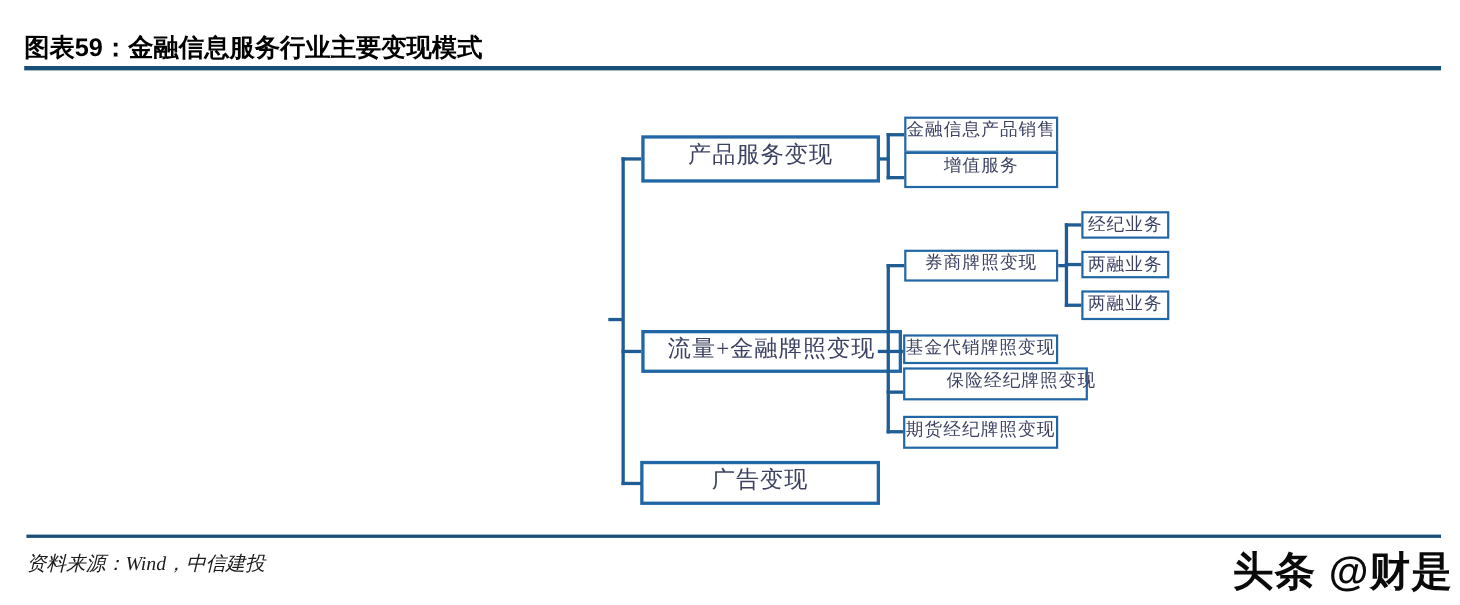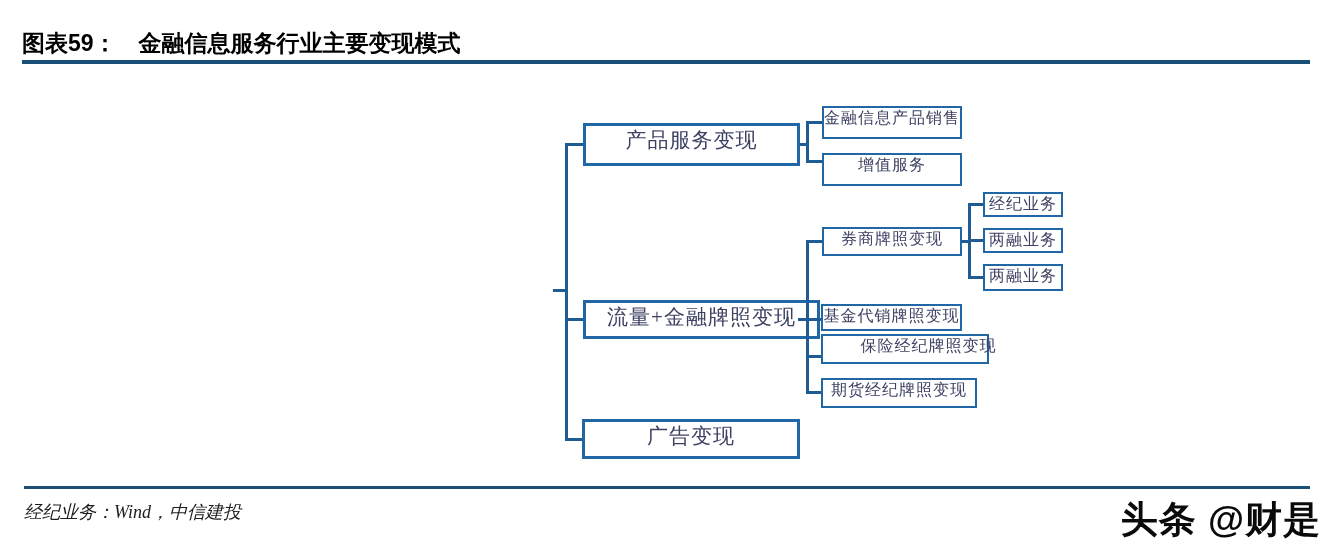--- a/index.html
+++ b/index.html
@@ -17,21 +17,20 @@
     height: 550px;
     background: #ffffff;
   }
   
   .header-row {
     position: absolute;
     left: 22px;
     top: 28px;
     display: flex;
     align-items: baseline;
-    gap: 22px;
     font-family: "Liberation Sans", "DejaVu Sans", sans-serif;
     font-weight: bold;
     font-size: 23px;
     color: #000000;
     white-space: nowrap;
   }
   .rule {
     position: absolute;
     background: #1a5078;
   }
@@ -99,34 +98,34 @@
   <div class="node node-branch" style="left:583px; top:300px; width:237px; height:39px;">
     <span>流量+金融牌照变现</span>
   </div>
   <div class="node node-branch" style="left:582px; top:419px; width:218px; height:40px;">
     <span>广告变现</span>
   </div>
 
   <div class="node node-leaf" style="left:822px; top:106px; width:140px; height:33px;">
     <span>金融信息产品销售</span>
   </div>
-  <div class="node node-leaf" style="left:822px; top:153px; width:140px; height:33px;">
+  <div class="node node-leaf" style="left:822px; top:138px; width:140px; height:33px;">
     <span>增值服务</span>
   </div>
 
   <div class="node node-leaf" style="left:822px; top:227px; width:140px; height:29px;">
     <span>券商牌照变现</span>
   </div>
   <div class="node node-leaf" style="left:821px; top:304px; width:141px; height:27px;">
     <span>基金代销牌照变现</span>
   </div>
   <div class="node node-leaf" style="left:821px; top:334px; width:168px; height:30px;padding-left:47px;">
     <span>保险经纪牌照变现</span>
   </div>
-  <div class="node node-leaf" style="left:821px; top:378px; width:156px; height:30px;">
+  <div class="node node-leaf" style="left:821px; top:378px; width:141px; height:30px;">
     <span>期货经纪牌照变现</span>
   </div>
 
   <div class="node node-small" style="left:983px; top:192px; width:80px; height:25px;">
     <span>经纪业务</span>
   </div>
   <div class="node node-small" style="left:983px; top:228px; width:80px; height:25px;">
     <span>两融业务</span>
   </div>
   <div class="node node-small" style="left:983px; top:264px; width:80px; height:27px;">
@@ -151,16 +150,16 @@
   <div class="cline" style="left:806px; top:355px; width:15px; height:3px;"></div>
   <div class="cline" style="left:806px; top:391px; width:15px; height:3px;"></div>
 
   <div class="cline" style="left:962px; top:240px; width:8px; height:3px;"></div>
   <div class="cline" style="left:968px; top:203px; width:3px; height:76px;"></div>
   <div class="cline" style="left:968px; top:203px; width:15px; height:3px;"></div>
   <div class="cline" style="left:968px; top:239px; width:15px; height:3px;"></div>
   <div class="cline" style="left:968px; top:276px; width:15px; height:3px;"></div>
 
   <div class="rule" style="left:24px; top:486px; width:1286px; height:3px;"></div>
-  <div class="source-note">经纪业务：Wind，中信建投</div>
+  <div class="source-note">资料来源：Wind，中信建投</div>
   <div class="watermark">头条 @财是</div>
 
 </div>
 
 </body></html>

